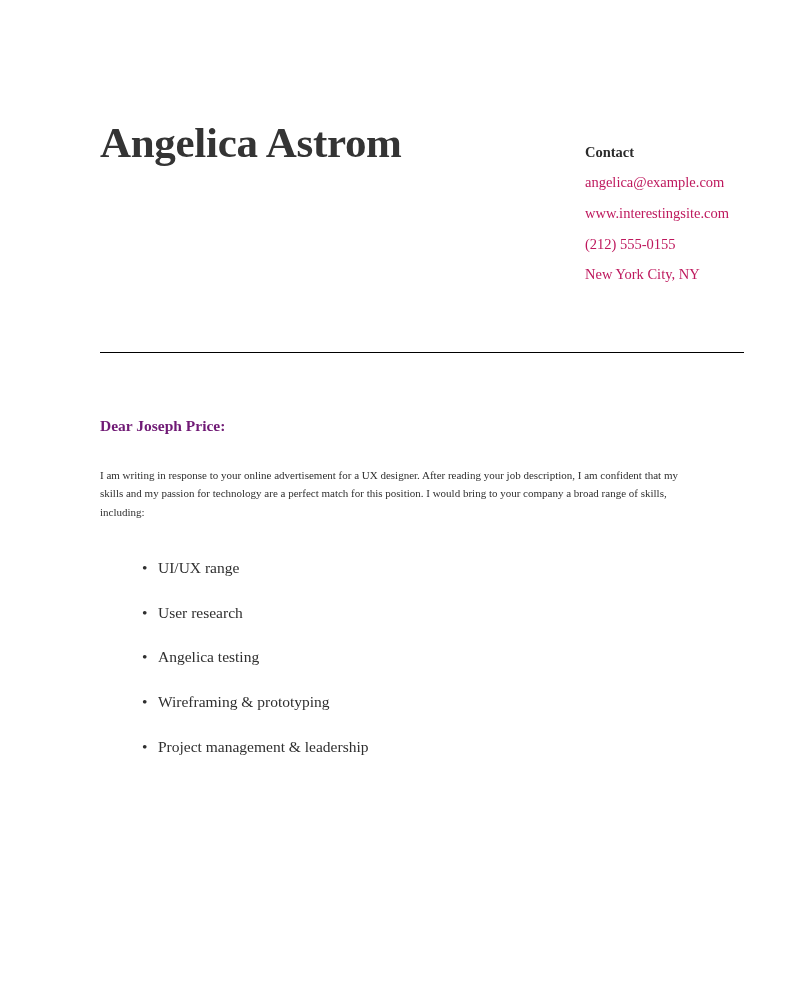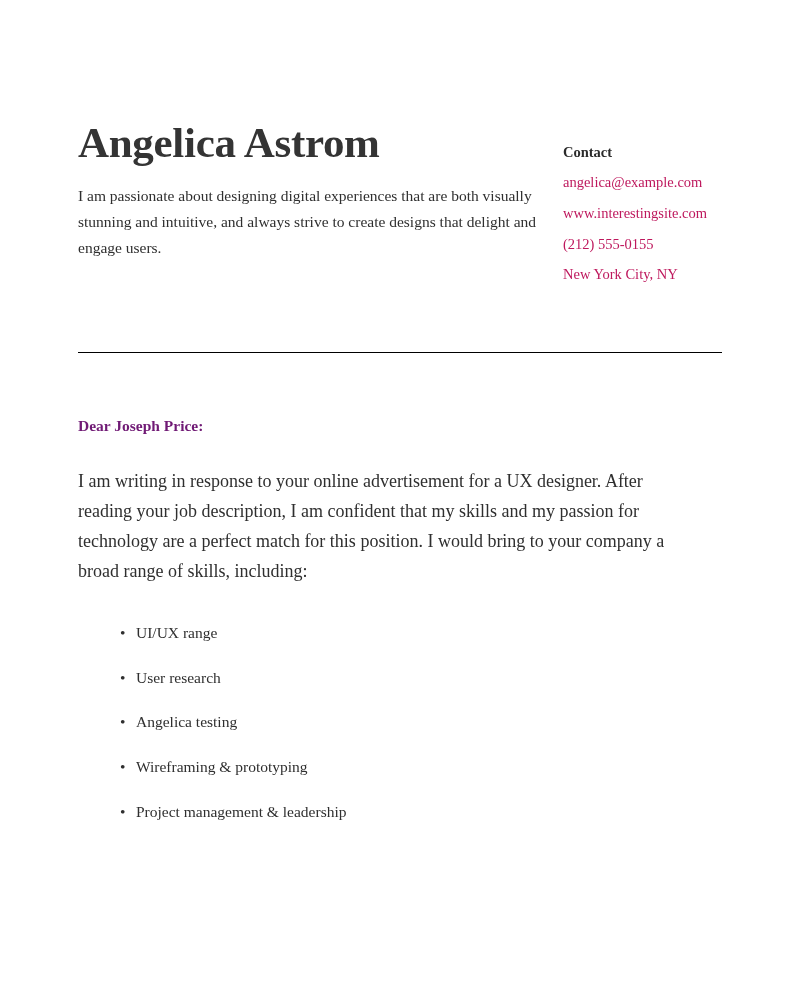--- a/index.html
+++ b/index.html
@@ -13,21 +13,21 @@
     font-family: "Liberation Serif", "DejaVu Serif", serif;
     color: #2f2f2f;
     -webkit-font-smoothing: antialiased;
     overflow: hidden;
   }
   .page {
     position: relative;
     width: 800px;
     height: 981px;
     box-sizing: border-box;
-    padding: 0 78px;
+    padding: 0 100px;
   }
 
   
   .header {
     display: flex;
     flex-direction: row;
     align-items: flex-start;
     padding-top: 120px;
   }
   .header-left {
@@ -96,21 +96,21 @@
     padding-top: 54px;
   }
   .salutation {
     font-size: 15.5px;
     font-weight: bold;
     color: #701a75;
     margin: 0;
     line-height: 1.4;
   }
   .letter-body {
-    font-size: 18px;
+    font-size: 11px;
     line-height: 1.67;
     color: #2f2f2f;
     margin: 29px 0 0 0;
     max-width: 620px;
   }
 
   .skills {
     list-style: none;
     margin: 36px 0 0 0;
     padding: 0 0 0 42px;
@@ -135,21 +135,20 @@
 </style>
 </head>
 <body>
 
 <div class="page">
 
   <div class="header">
 
     <div class="header-left">
       <h1 class="name">Angelica Astrom</h1>
-      <p class="summary">I am passionate about designing digital experiences that are both visually stunning and intuitive, and always strive to create designs that delight and engage users.</p>
     </div>
 
     <div class="header-right">
       <div class="contact-heading">Contact</div>
       <ul class="contact-list">
         <li>angelica@example.com</li>
         <li>www.interestingsite.com</li>
         <li>(212) 555-0155</li>
         <li>New York City, NY</li>
       </ul>

